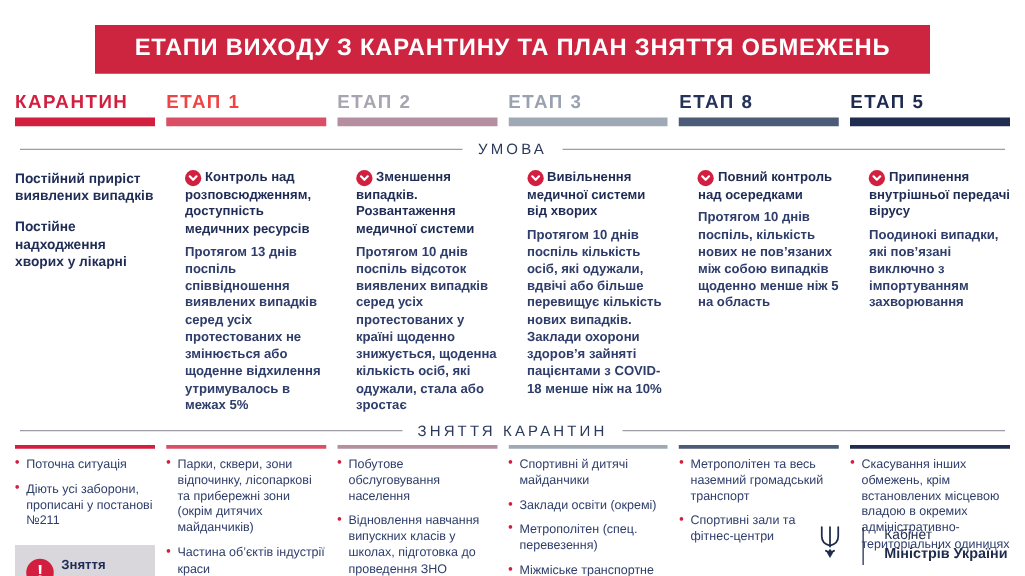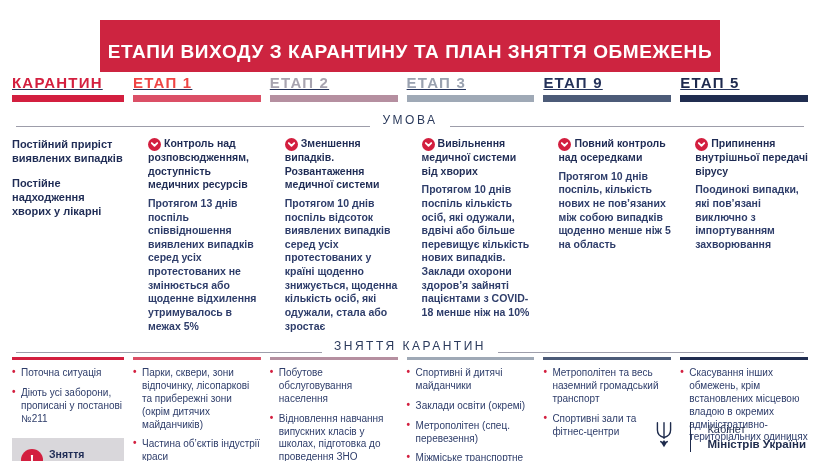--- a/index.html
+++ b/index.html
@@ -3,28 +3,28 @@
 <meta charset="utf-8">
 <style>
   html,body{margin:0;padding:0;}
   body{
     width:820px;height:461px;overflow:hidden;position:relative;
     background:#ffffff;color:#24335c;
     font-family:"Liberation Sans", sans-serif;
     -webkit-font-smoothing:antialiased;
   }
   .banner{
-    width:620px;margin:20px auto 0;padding:21px 0 9px;
+    width:668px;margin:20px auto 0;padding:8px 0 9px;
     text-align:center;color:#fff;font-weight:bold;font-size:19px;letter-spacing:.6px;
   }
   .grid{display:grid;grid-template-columns:112px repeat(5,1fr);column-gap:9px;padding:0 12px;}
-  .header-row{margin-top:2px;text-decoration:underline;}
+  .header-row{margin-top:14px;}
   .head-label{font-size:15px;font-weight:bold;letter-spacing:1.2px;white-space:nowrap;}
   .head-bar{height:7px;margin-top:4px;}
-  .divider{display:flex;align-items:flex-end;gap:12px;padding:0 16px;font-size:12px;letter-spacing:2.5px;color:#2b3a5c;font-weight:normal;}
+  .divider{display:flex;align-items:center;gap:12px;padding:0 16px;font-size:12px;letter-spacing:2.5px;color:#2b3a5c;font-weight:normal;}
   .divider .line{flex:1;height:1px;background:#9d9daa;}
   .divider-conditions{margin-top:11px;}
   .divider-restrictions{margin-top:6px;}
   .cond-row{margin-top:10px;min-height:126px;align-items:start;gap:24px;}
   .cond-title{font-size:10.5px;font-weight:bold;line-height:1.3;color:#1f2c55;}
   .badge{display:inline-flex;width:13px;height:13px;border-radius:50%;align-items:center;justify-content:center;vertical-align:-2px;margin-right:3px;}
   .cond-text{font-size:10.5px;line-height:1.3;margin-top:5px;color:#2e3d6a;font-weight:bold;}
   .quar-par{font-size:11px;font-weight:bold;line-height:1.3;margin:0 0 10px;color:#1f2c55;}
   .list-row{margin-top:4px;}
   .col-bar{height:3px;margin-bottom:7px;}
@@ -58,21 +58,21 @@
     </div>
     <div>
       <div class="head-label" style="color: rgb(168, 164, 176);">ЕТАП 2</div>
       <div class="head-bar" style="background: rgb(181, 143, 160);"></div>
     </div>
     <div>
       <div class="head-label" style="color: rgb(154, 162, 176);">ЕТАП 3</div>
       <div class="head-bar" style="background: rgb(159, 169, 182);"></div>
     </div>
     <div>
-      <div class="head-label" style="color: rgb(37, 50, 90);">ЕТАП 9</div>
+      <div class="head-label" style="color: rgb(37, 50, 90);">ЕТАП 8</div>
       <div class="head-bar" style="background: rgb(76, 91, 120);"></div>
     </div>
     <div>
       <div class="head-label" style="color: rgb(30, 42, 78);">ЕТАП 5</div>
       <div class="head-bar" style="background: rgb(32, 45, 80);"></div>
     </div>
   </div>
 
   <div class="divider divider-conditions">
     <span class="line"></span>

